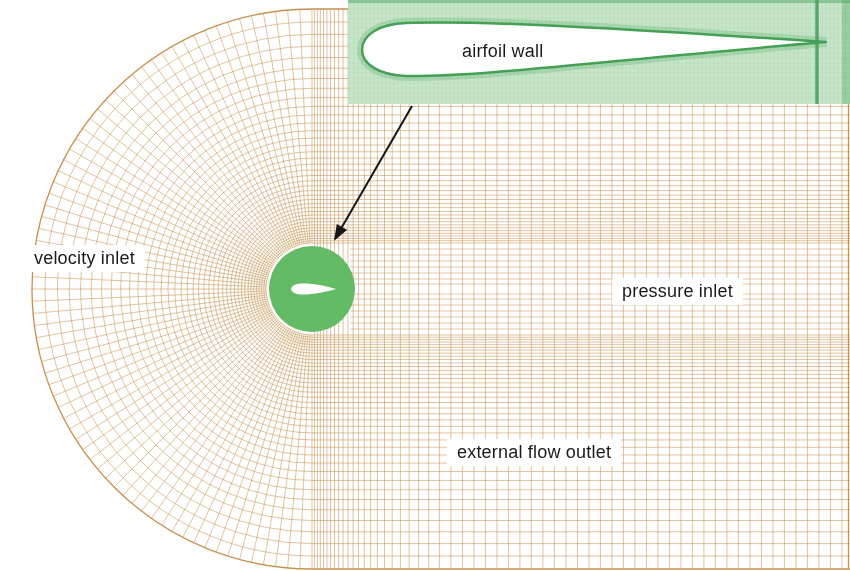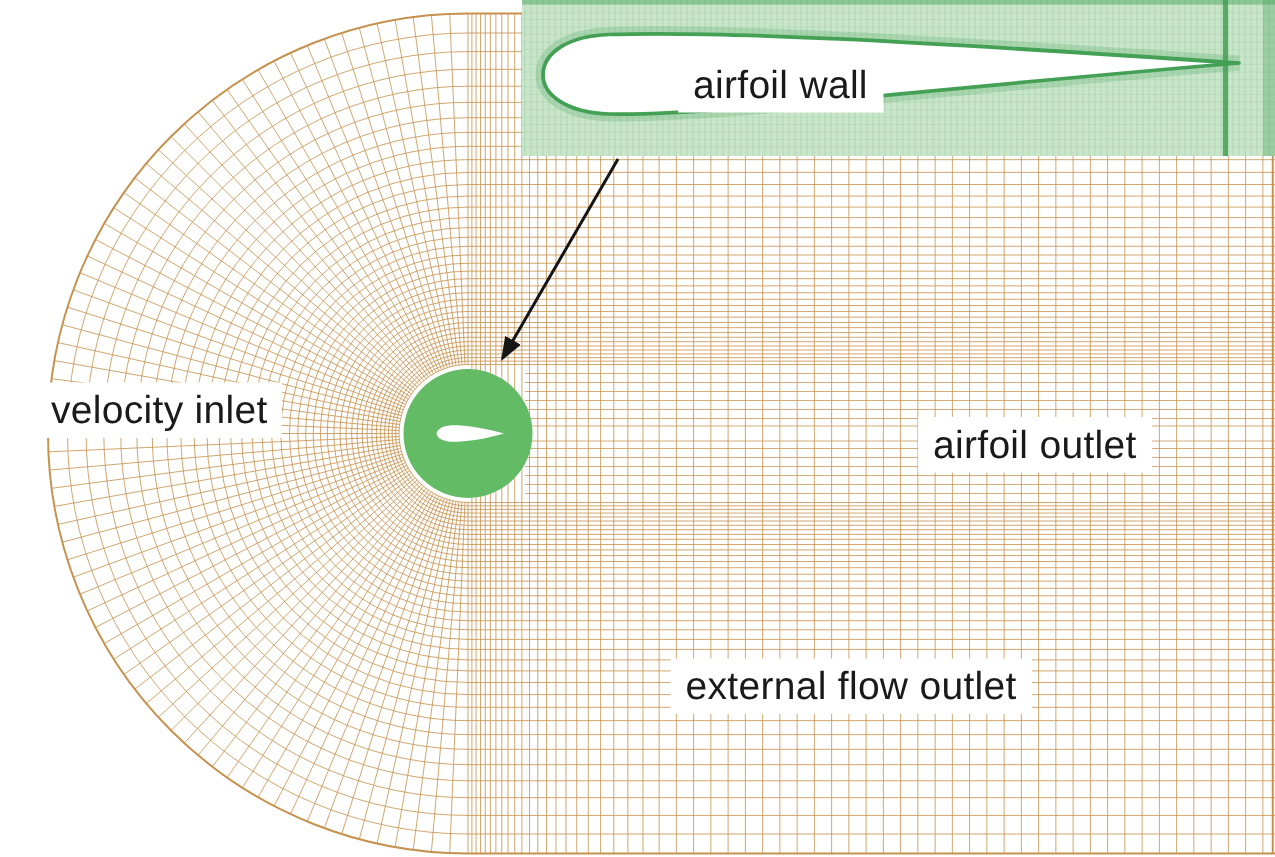--- a/index.html
+++ b/index.html
@@ -6,27 +6,27 @@
   .stage {
     position:relative; width:850px; height:571px;
     background:#ffffff; overflow:hidden;
     font-family:"Liberation Sans", sans-serif;
   }
   .stage svg { position:absolute; left:0; top:0; }
   .fig-label {
     position:absolute;
     background:#ffffff;
     color:#1a1a1a;
-    font-size:26px;
+    font-size:18px;
     line-height:1.25;
     padding:2px 10px;
     white-space:nowrap;
     letter-spacing:0.2px;
   }
-  #lbl-velocity { left:24px;  top:255px; }
+  #lbl-velocity { left:24px;  top:245px; }
   #lbl-pressure { left:612px; top:278px; }
   #lbl-external { left:447px; top:439px; }
   #lbl-airfoil  { left:452px; top:38px;  }
 </style>
 </head>
 <body>
 
 <div class="stage">
 
   <svg width="850" height="571" viewBox="0 0 850 571">
@@ -388,19 +388,19 @@
       <rect id="inset-top-band" x="348" y="0" width="502" height="3" fill="#43a055" fill-opacity="0.45"></rect>
     </g>
 
     <g>
       <line id="arrow-line" x1="412" y1="106" x2="335" y2="239" marker-end="url(#ah)" stroke="#151515" stroke-width="2"></line>
     </g>
   </svg>
 
   <div class="fig-label" id="lbl-velocity">velocity inlet</div>
 
-  <div class="fig-label" id="lbl-pressure">airfoil outlet</div>
+  <div class="fig-label" id="lbl-pressure">pressure inlet</div>
 
   <div class="fig-label" id="lbl-external">external flow outlet</div>
 
   <div class="fig-label" id="lbl-airfoil">airfoil wall</div>
 
 </div>
 
 </body></html>

